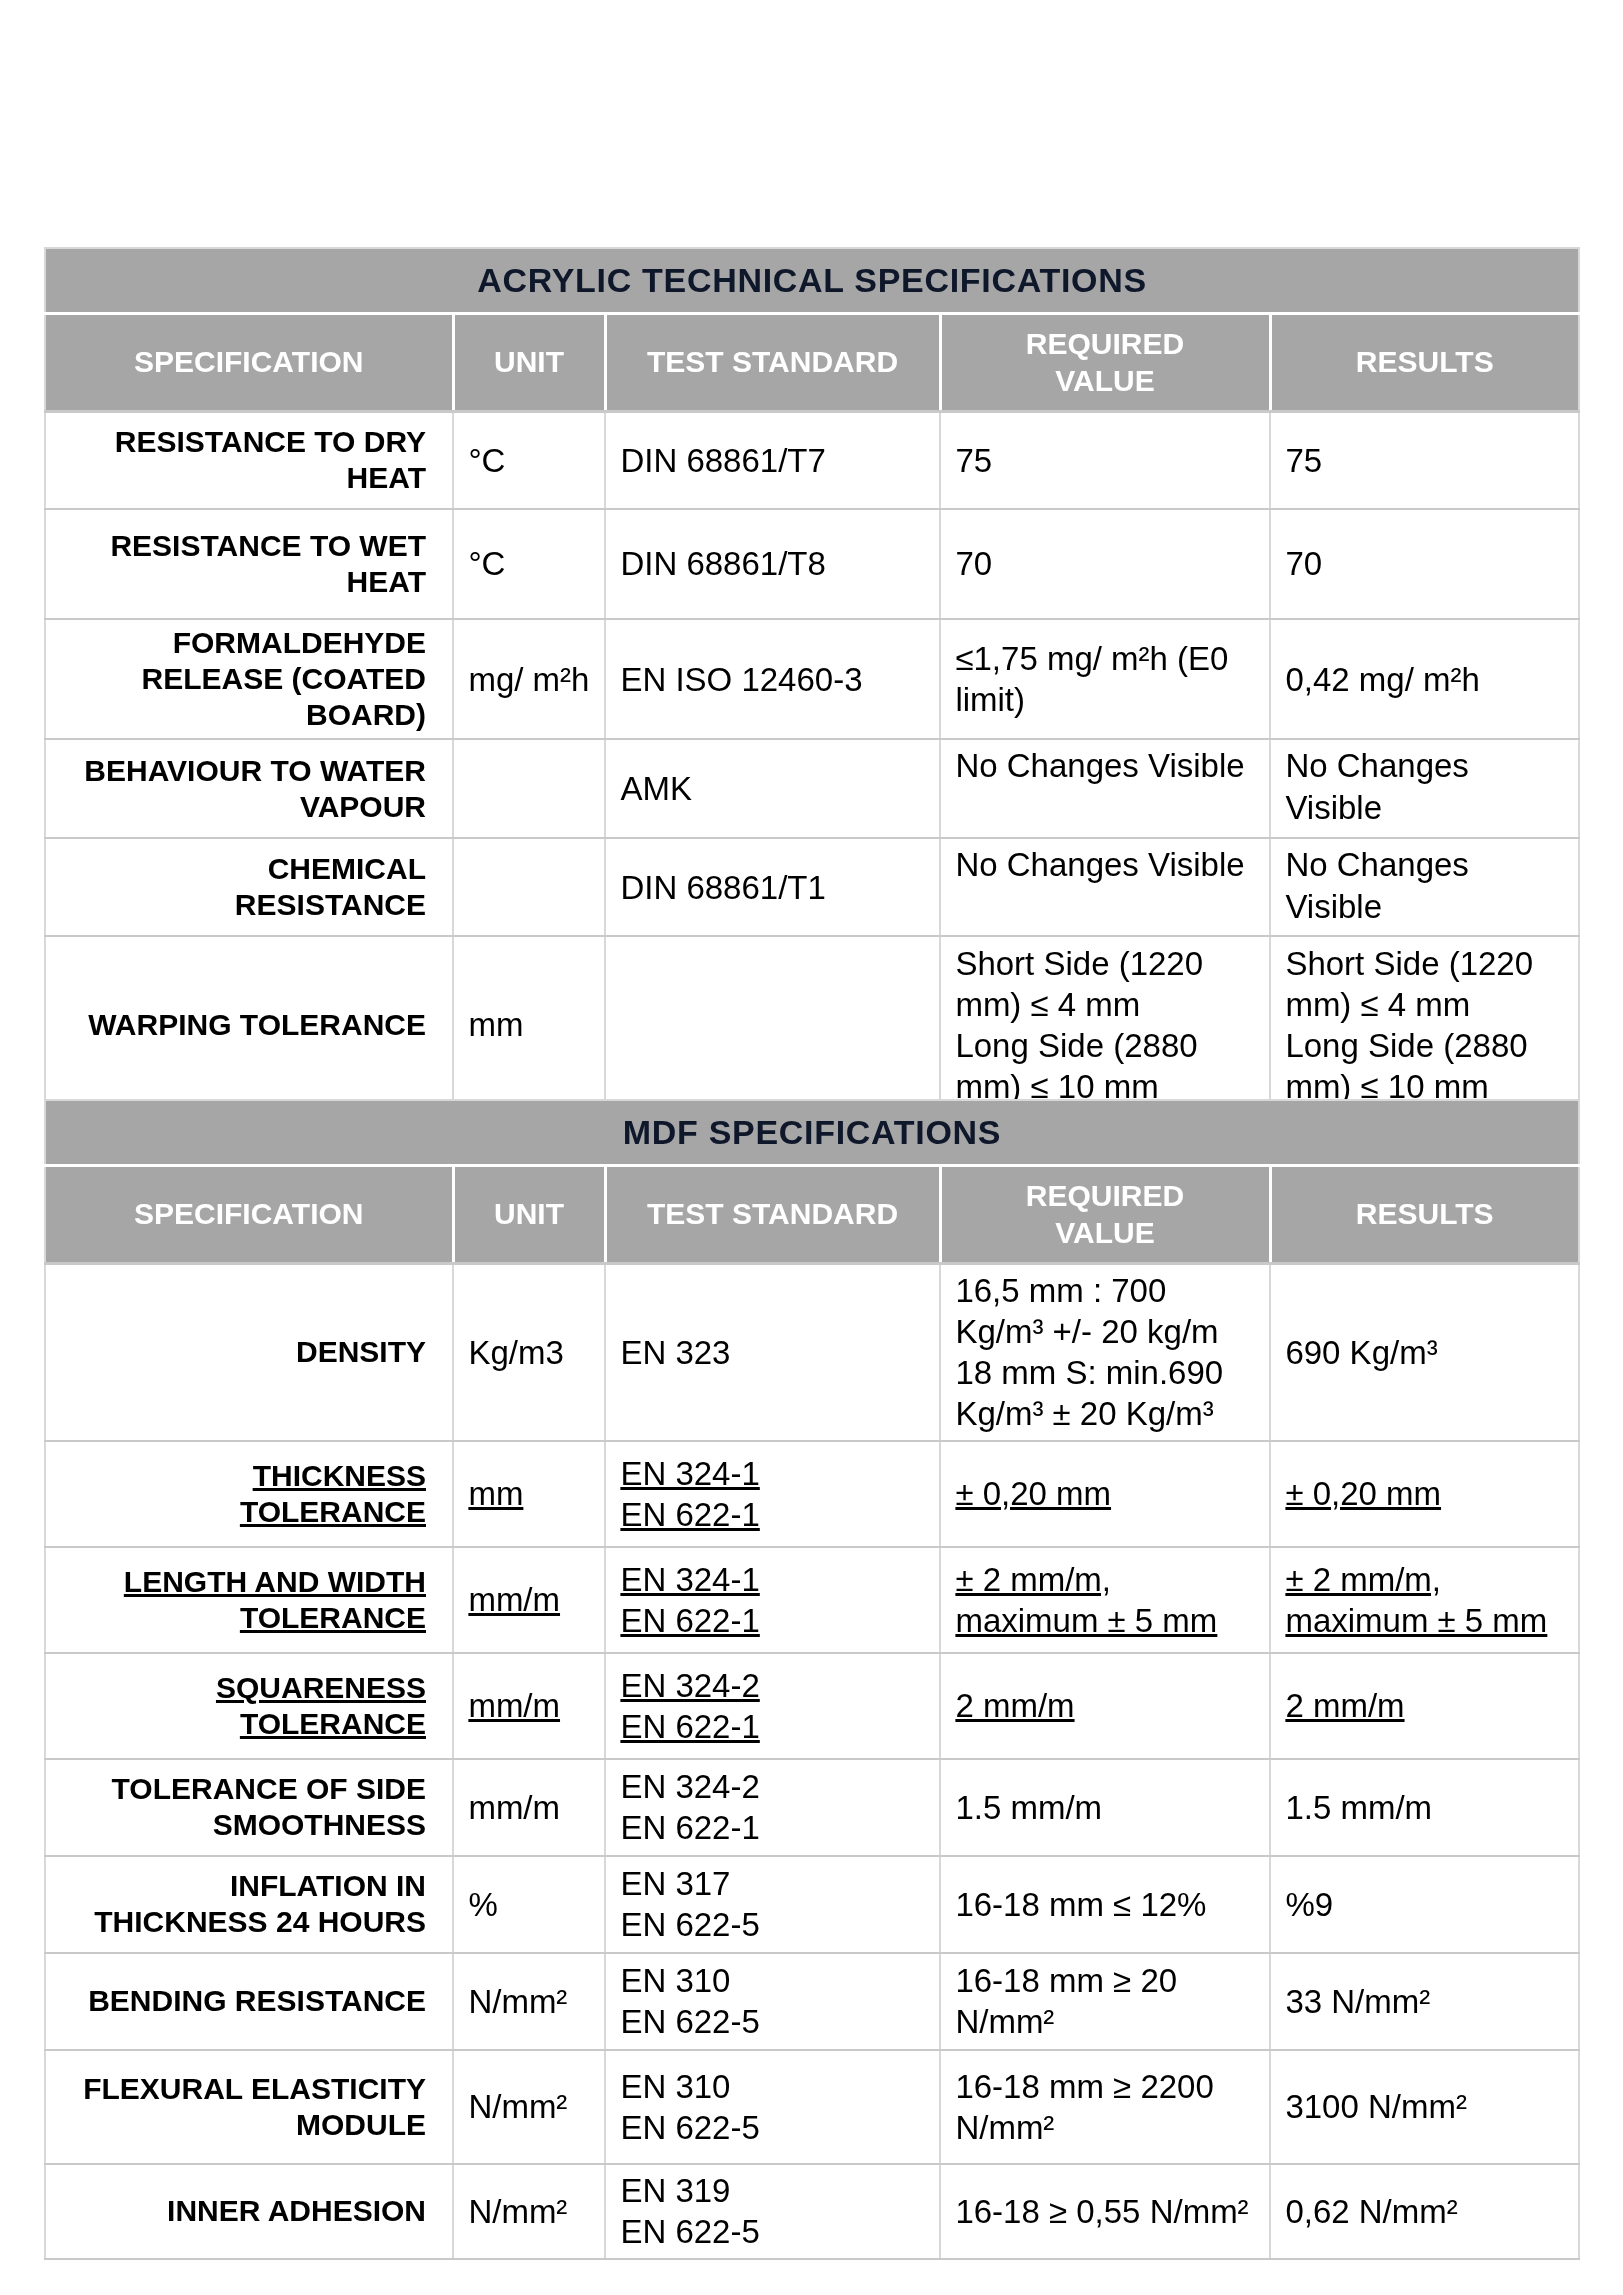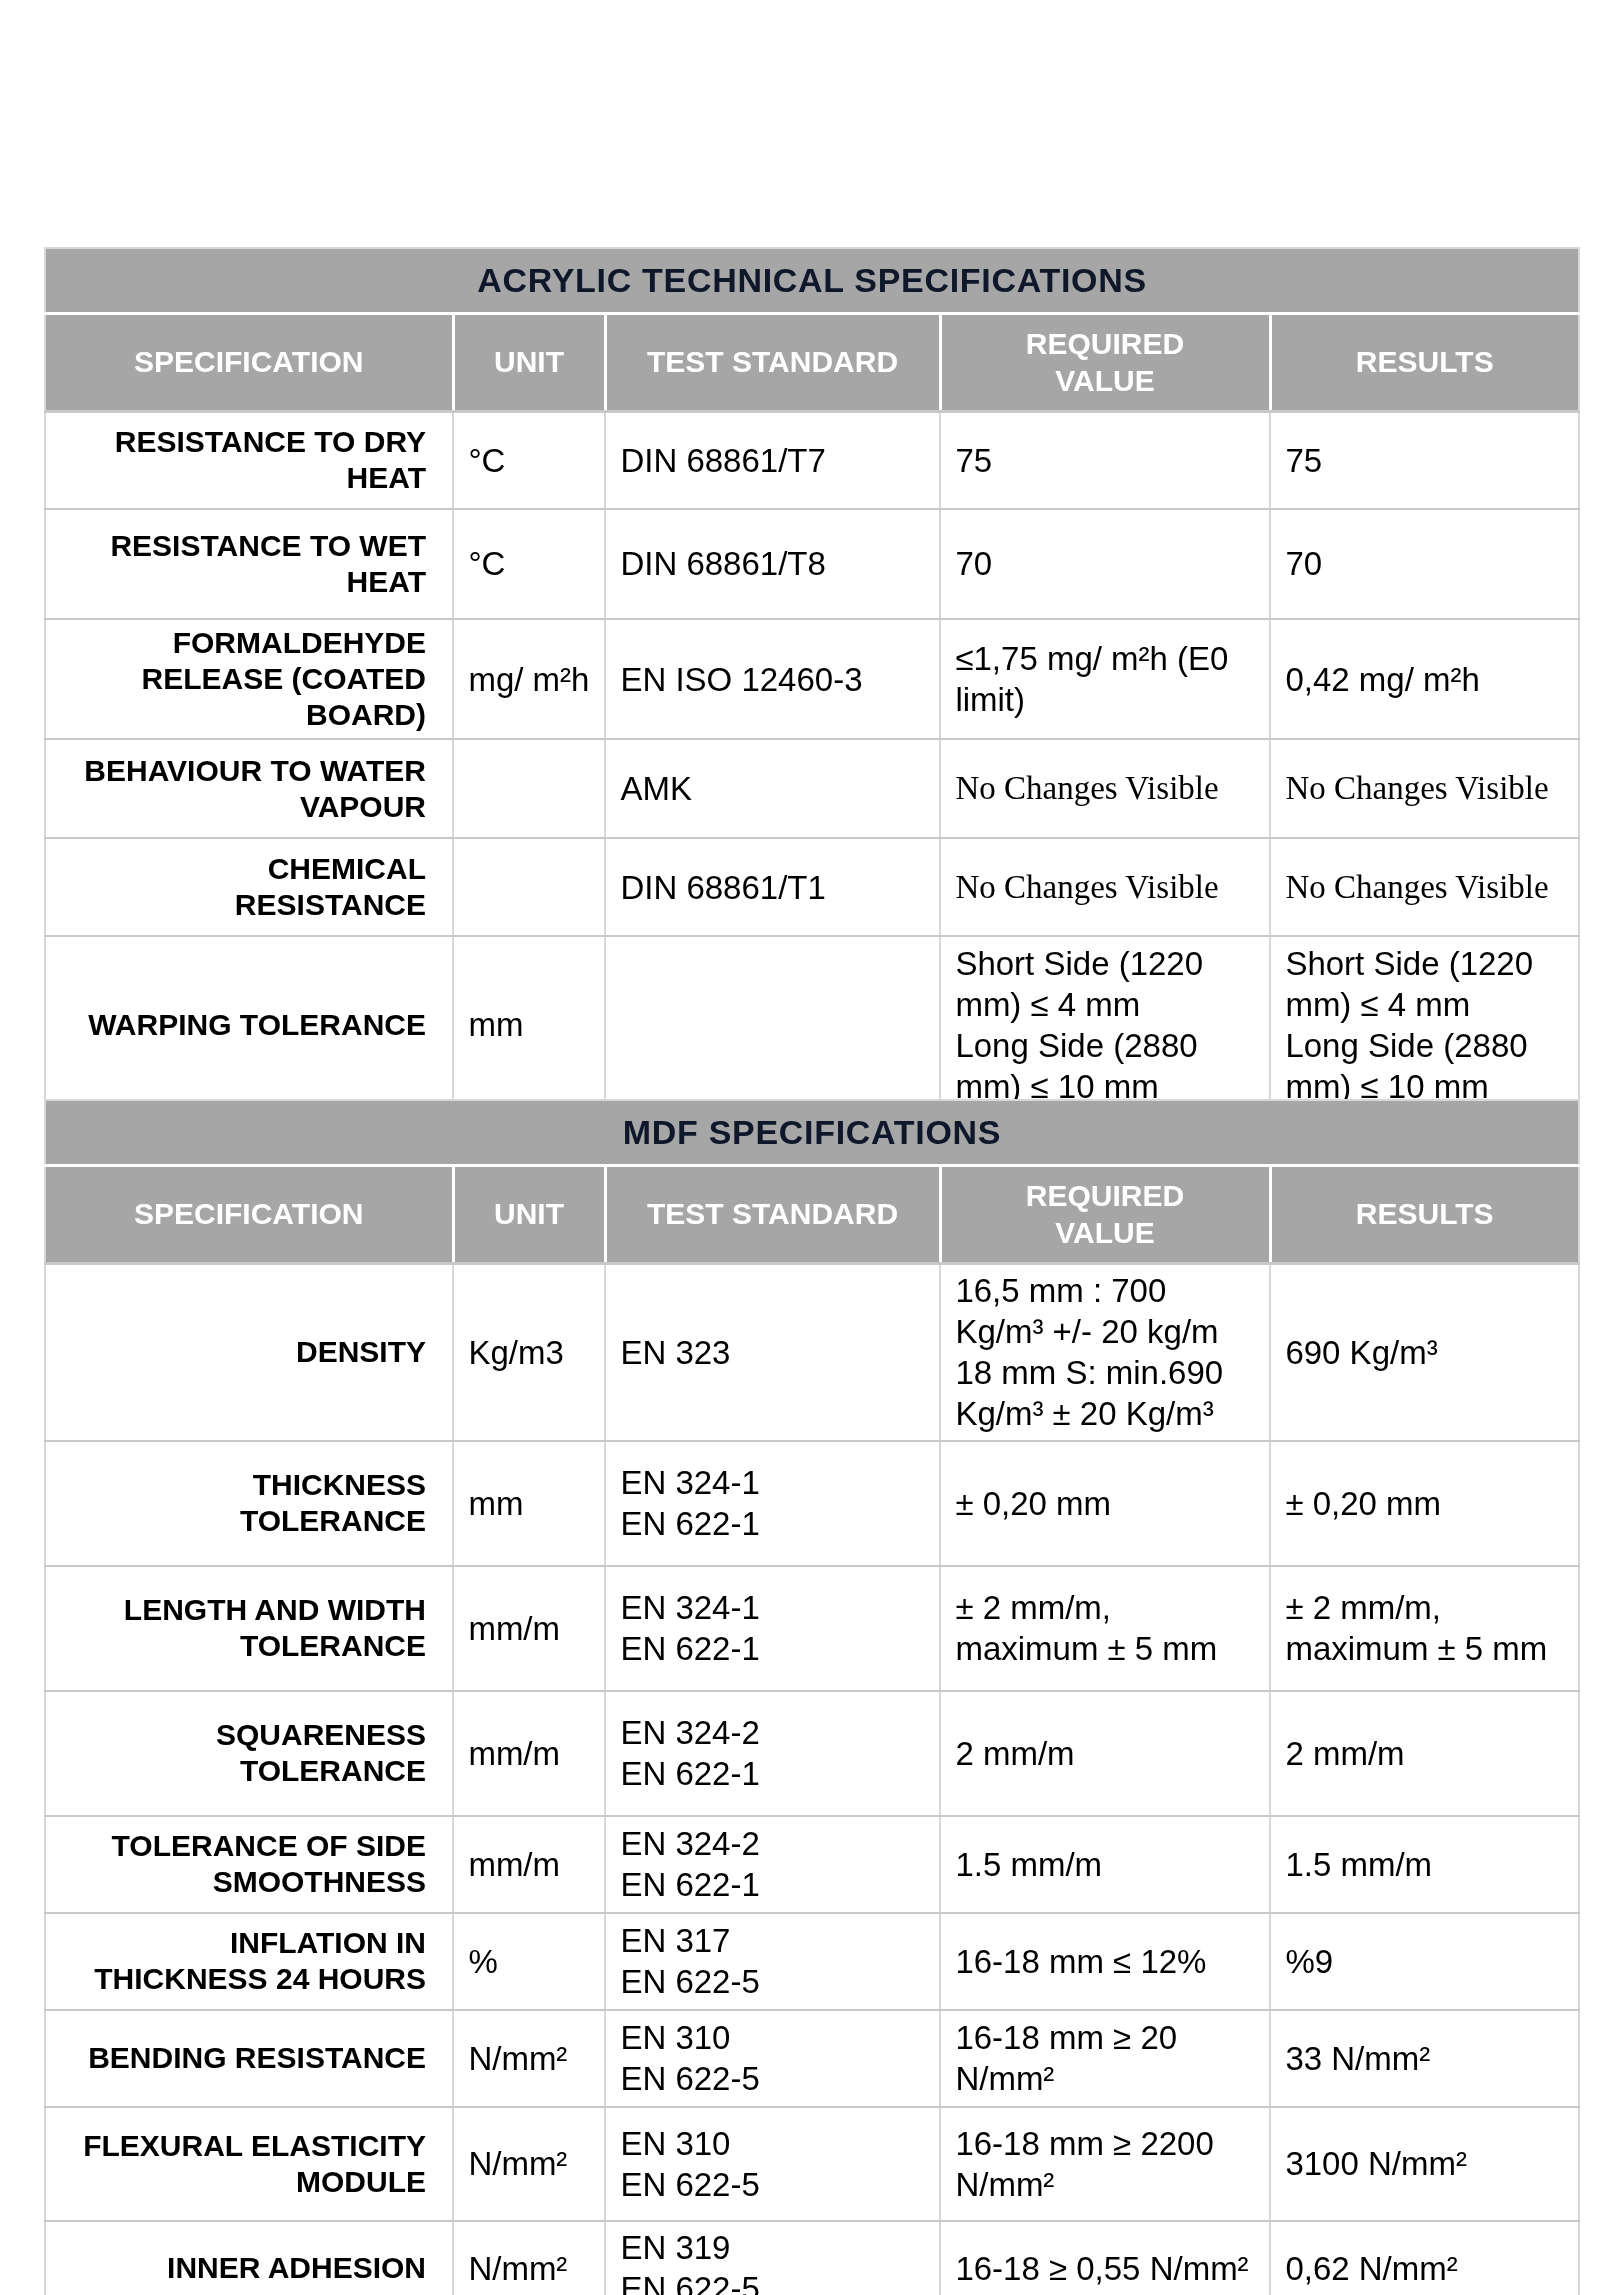--- a/index.html
+++ b/index.html
@@ -43,25 +43,25 @@
     box-sizing: border-box;
   }
   td.spec {
     font-weight: bold; font-size: 30px; text-align: right;
     line-height: 1.2; padding: 5.2px 26px;
   }
   td.val {
     font-size: 33px; text-align: left; line-height: 1.25;
     padding: 5.2px 6.5px 5.2px 14.4px;
   }
-  td.vtop { vertical-align: top; padding-top: 28px; font-family: Liberation Serif, serif; }
+  td.vtop { vertical-align: top; padding-top: 5px; }
 
   
   tr.h150 { height: 98px; } tr.h168 { height: 110px; padding-left: 40px; } tr.h152 { height: 99px; }
-  tr.h250 { height: 164px; } tr.h237 { height: 155px; } tr.h148 { height: 125px; }
+  tr.h250 { height: 164px; } tr.h237 { height: 155px; } tr.h148 { height: 106px; text-decoration: underline; }
   tr.h151 { height: 97px; margin-top: 12px; } tr.h149 { height: 97px; padding-left: 29px; } tr.h174 { height: 114px; }
   tr.h176 { height: 93px; }
 </style>
 </head>
 <body>
 
 <table class="spec-table t1">
   <colgroup>
       <col class="c1">
       <col class="c2">

